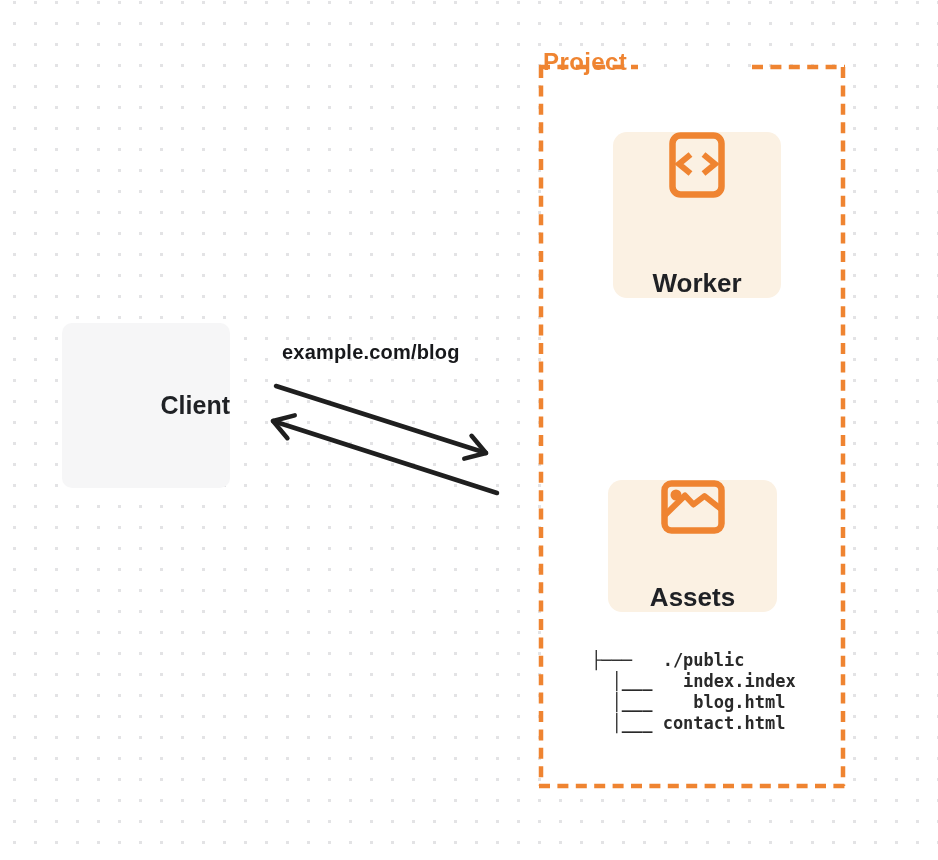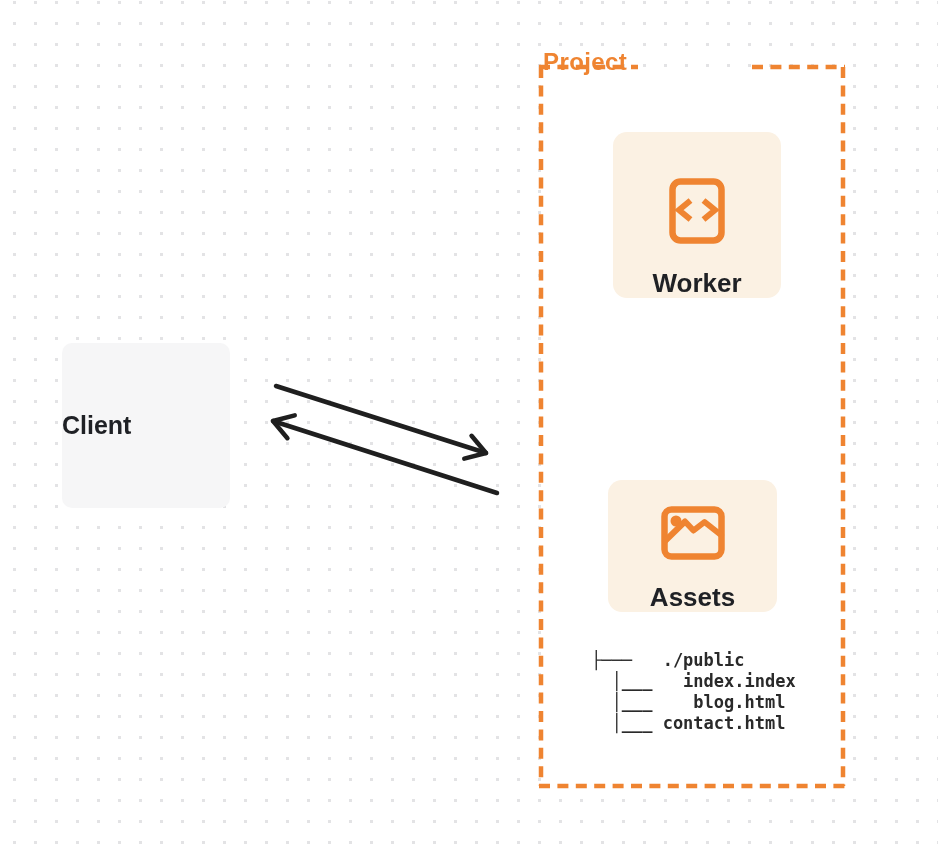--- a/index.html
+++ b/index.html
@@ -26,32 +26,32 @@
   .project-border{stroke:var(--accent);stroke-width:4.5;fill:none;stroke-dasharray:11 7.4;}
   .arrow{stroke:var(--arrow);stroke-width:4.5;fill:none;stroke-linecap:round;}
   .arrowhead{stroke:var(--arrow);stroke-width:4.5;fill:none;stroke-linecap:round;stroke-linejoin:round;}
 
   .project-label{
     position:absolute;left:543px;top:50px;width:300px;
     text-align:left;font-size:24px;font-weight:bold;line-height:1;
     letter-spacing:.4px;color:var(--accent);
   }
   .client-box{
-    position:absolute;left:62px;top:343px;width:168px;height:165px;
+    position:absolute;left:62px;top:323px;width:168px;height:165px;
     background:var(--client-bg);border-radius:10px;
-    display:flex;align-items:center;justify-content:flex-start;
+    display:flex;align-items:center;justify-content:flex-end;
   }
   .client-label{font-size:25px;font-weight:bold;color:var(--ink);}
   .request-label{
     position:absolute;left:282px;top:342px;
     font-size:20px;font-weight:bold;line-height:1;color:#17181B;letter-spacing:.2px;
   }
   .card{
     position:absolute;background:var(--card-bg);border-radius:14px;
-    display:flex;flex-direction:column;align-items:center;justify-content:flex-end;
+    display:flex;flex-direction:column;align-items:center;justify-content:space-between;
   }
   .card.worker{left:613px;top:132px;width:168px;height:166px;gap:24px;}
   .card.assets{left:608px;top:480px;width:169px;height:132px;gap:22px;}
   .card-label{font-size:26px;font-weight:bold;line-height:30px;color:var(--ink);}
   .icon-stroke{stroke:var(--accent);fill:none;}
   .icon-fill{fill:var(--accent);}
   .file-tree{
     position:absolute;left:591px;top:650px;margin:0;
     font-family:"DejaVu Sans Mono", monospace;
     font-size:17px;line-height:21px;font-weight:700;
@@ -83,20 +83,21 @@
     <path class="arrow" d="M276,386 L486,453" marker-end="url(#openArrow)"></path>
     <path class="arrow" d="M497,493 L273,421" marker-end="url(#openArrow)"></path>
   </svg>
 
   <div class="project-label">Project</div>
 
   <div class="client-box">
     <span class="client-label">Client</span>
   </div>
 
+  <div class="request-label">example.com/blog</div>
 
   <div class="card worker">
     <svg width="56" height="66" viewBox="0 0 56 66">
       <rect class="icon-stroke" x="3.5" y="3.5" width="49" height="59" rx="8" stroke-width="6.5"></rect>
       <polyline class="icon-stroke" points="21.5,22.5 10,32 21.5,41.5" stroke-width="6" stroke-linejoin="miter"></polyline>
       <polyline class="icon-stroke" points="34.5,22.5 46,32 34.5,41.5" stroke-width="6" stroke-linejoin="miter"></polyline>
     </svg>
     <span class="card-label">Worker</span>
   </div>
 

